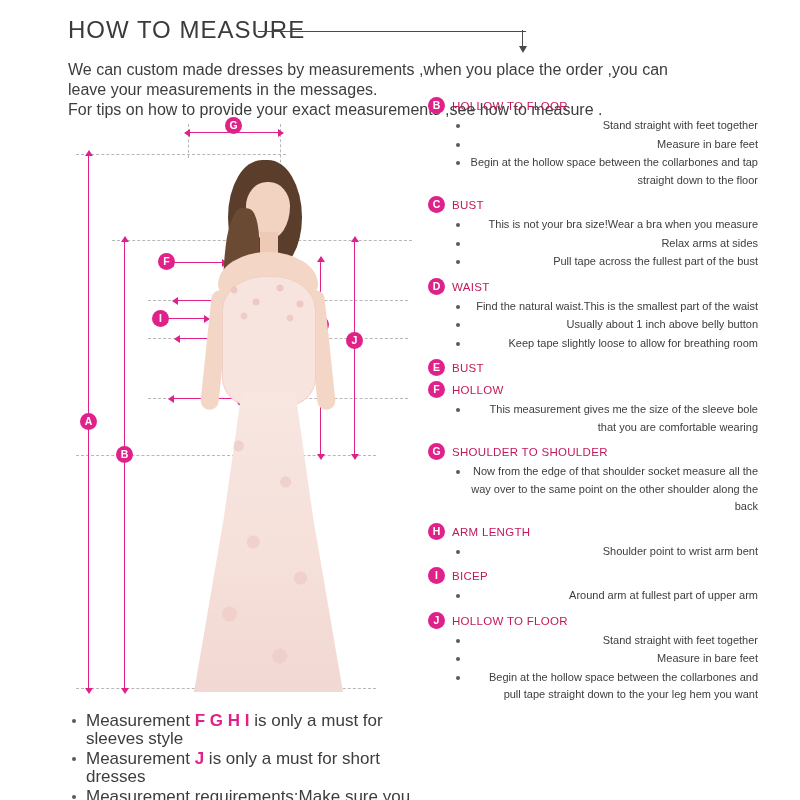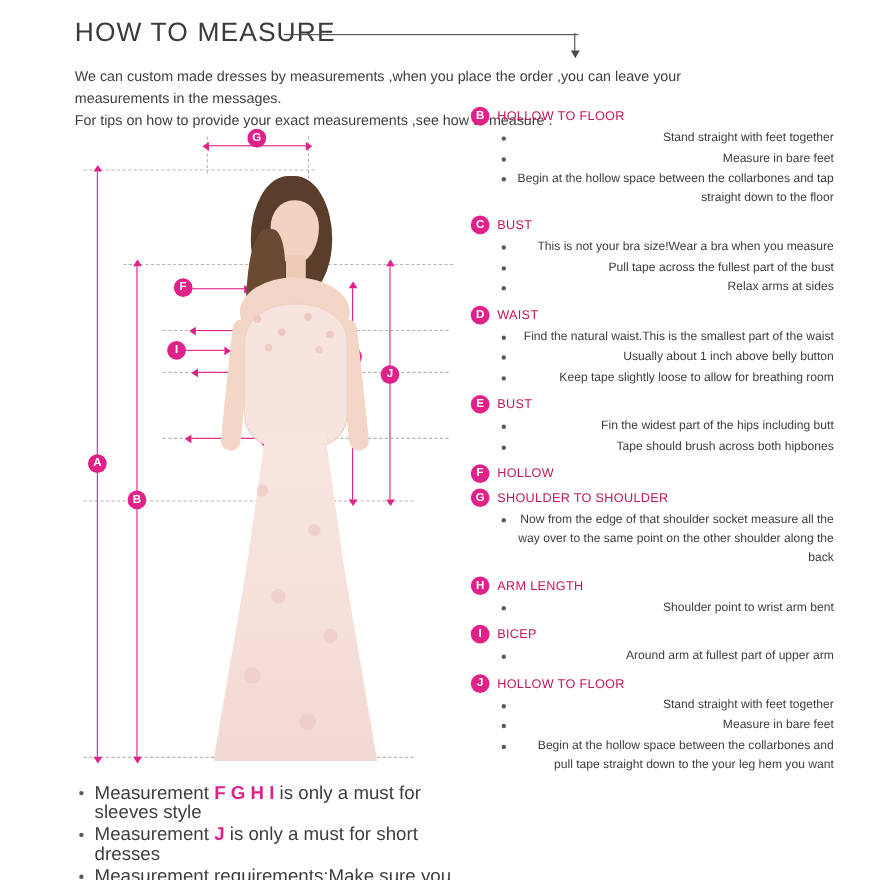--- a/index.html
+++ b/index.html
@@ -54,21 +54,21 @@
     top: 16px;
     border-left: 4px solid transparent;
     border-right: 4px solid transparent;
     border-top: 7px solid #4a4a4a;
   }
   .intro {
     position: absolute;
     left: 68px;
     top: 60px;
     width: 640px;
-    font-size: 13px;
+    font-size: 16px;
     line-height: 20px;
     color: #3d3d3d;
   }
 
   
   .figure {
     position: absolute;
     left: 62px;
     top: 110px;
     width: 360px;
@@ -392,53 +392,52 @@
       </ul>
     </div>
 
     <div class="entry">
       <div class="entry-head">
         <span class="entry-badge">C</span>
         <span class="entry-title">BUST</span>
       </div>
       <ul class="bullets">
         <li>This is not your bra size!Wear a bra when you measure</li>
+        <li>Relax arms at sides</li>
         <li>Pull tape across the fullest part of the bust</li>
-        <li>Relax arms at sides</li>
       </ul>
     </div>
 
     <div class="entry">
       <div class="entry-head">
         <span class="entry-badge">D</span>
         <span class="entry-title">WAIST</span>
       </div>
       <ul class="bullets">
         <li>Find the natural waist.This is the smallest part of the waist</li>
         <li>Usually about 1 inch above belly button</li>
         <li>Keep tape slightly loose to allow for breathing room</li>
       </ul>
     </div>
 
     <div class="entry">
       <div class="entry-head">
         <span class="entry-badge">E</span>
         <span class="entry-title">BUST</span>
       </div>
-      <ul class="bullets">
-        <li>Fin the widest part of the hips including butt</li>
-        <li>Tape should brush across both hipbones</li>
-      </ul>
     </div>
 
     <div class="entry">
       <div class="entry-head">
         <span class="entry-badge">F</span>
         <span class="entry-title">HOLLOW</span>
       </div>
+      <ul class="bullets">
+        <li>This measurement gives me the size of the sleeve bole that you are comfortable wearing</li>
+      </ul>
     </div>
 
     <div class="entry">
       <div class="entry-head">
         <span class="entry-badge">G</span>
         <span class="entry-title">SHOULDER TO SHOULDER</span>
       </div>
       <ul class="bullets">
         <li>Now from the edge of that shoulder socket measure all the way over to the same point on the other shoulder along the back</li>
       </ul>

